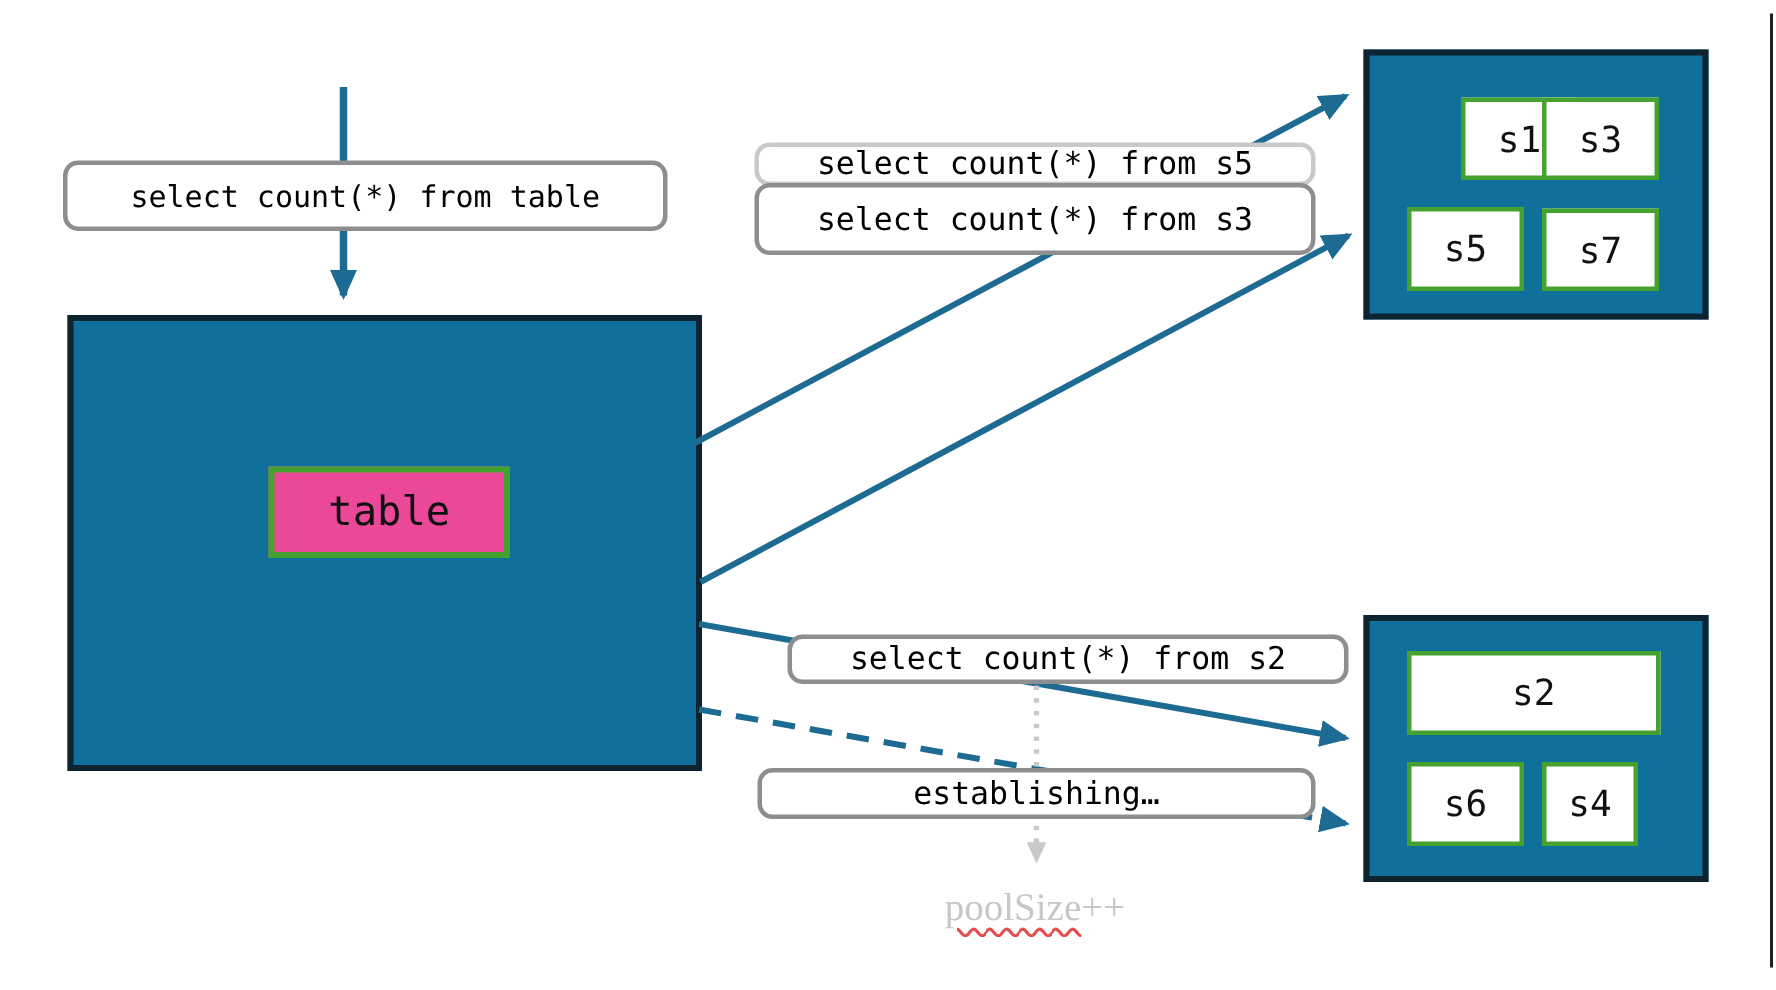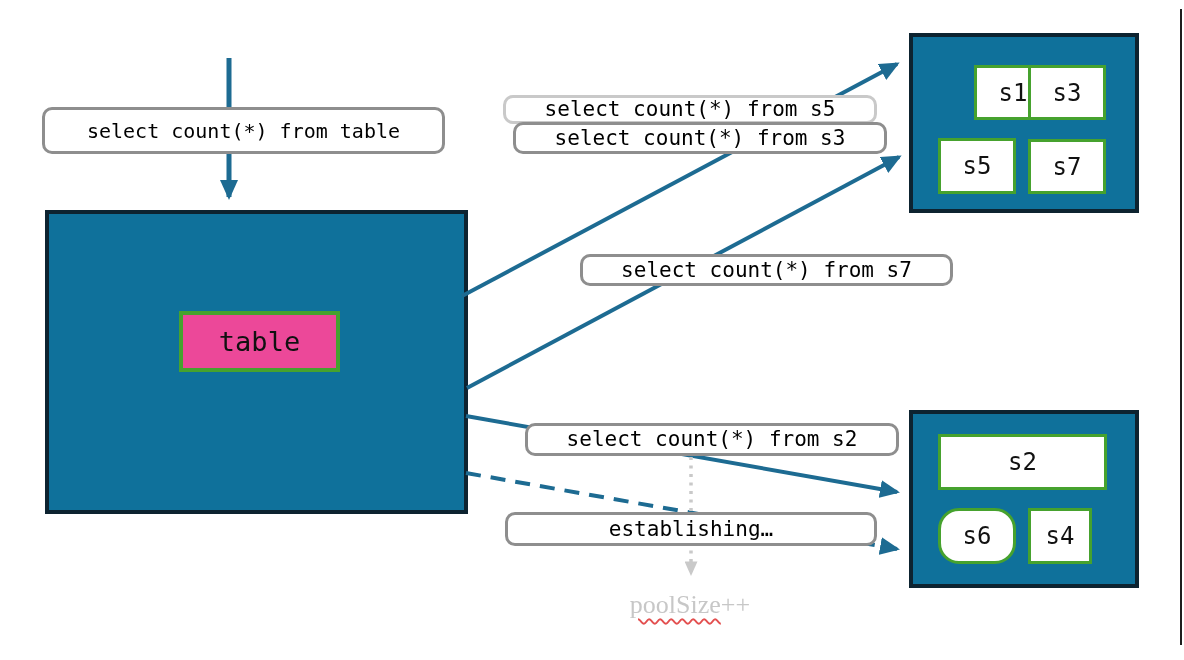--- a/index.html
+++ b/index.html
@@ -62,21 +62,21 @@
     <span>s5</span>
   </div>
   <div class="shard" style="left:1028px;top:139px;width:78px;height:55px;">
     <span>s7</span>
   </div>
 
   <div class="pool" style="left:909px;top:410px;width:230px;height:178px;"></div>
   <div class="shard" style="left:938px;top:434px;width:169px;height:56px;">
     <span>s2</span>
   </div>
-  <div class="shard" style="left:938px;top:508px;width:78px;height:56px;border-radius:21px;">
+  <div class="shard" style="left:938px;top:508px;width:78px;height:56px;">
     <span>s6</span>
   </div>
   <div class="shard" style="left:1028px;top:508px;width:64px;height:56px;">
     <span>s4</span>
   </div>
 
   <svg id="arrows" width="1184" height="660" viewBox="0 0 1184 660">
     <defs>
       <marker id="mTeal" markerUnits="userSpaceOnUse" markerWidth="20" markerHeight="18" viewBox="0 0 10 9" refX="8.5" refY="4.5" orient="auto">
         <path d="M0,0 L10,4.5 L0,9 z" fill="#1d6b92"></path>
@@ -94,27 +94,24 @@
   </svg>
 
   <div id="label-query-table" class="qlabel" style="left:42px;top:107px;width:403px;height:47px;">
     <span>select count(*) from table</span>
   </div>
 
   <div class="qlabel light" style="left:503px;top:95px;width:374px;height:29px;">
     <span>select count(*) from s5</span>
   </div>
 
-  <div class="qlabel" style="left:503px;top:122px;width:374px;height:32px;margin-left:10px;">
+  <div class="qlabel" style="left:503px;top:122px;width:374px;height:48px;">
     <span>select count(*) from s3</span>
   </div>
 
-  <div class="qlabel" style="left:580px;top:254px;width:373px;height:32px;">
-    <span>select count(*) from s7</span>
-  </div>
 
   <div class="qlabel" style="left:525px;top:423px;width:374px;height:33px;">
     <span>select count(*) from s2</span>
   </div>
 
   <div class="qlabel" style="left:505px;top:512px;width:372px;height:34px;">
     <span>establishing…</span>
   </div>
 
   <div id="poolsize"><span class="squiggle">poolSize</span><span>++</span></div>

